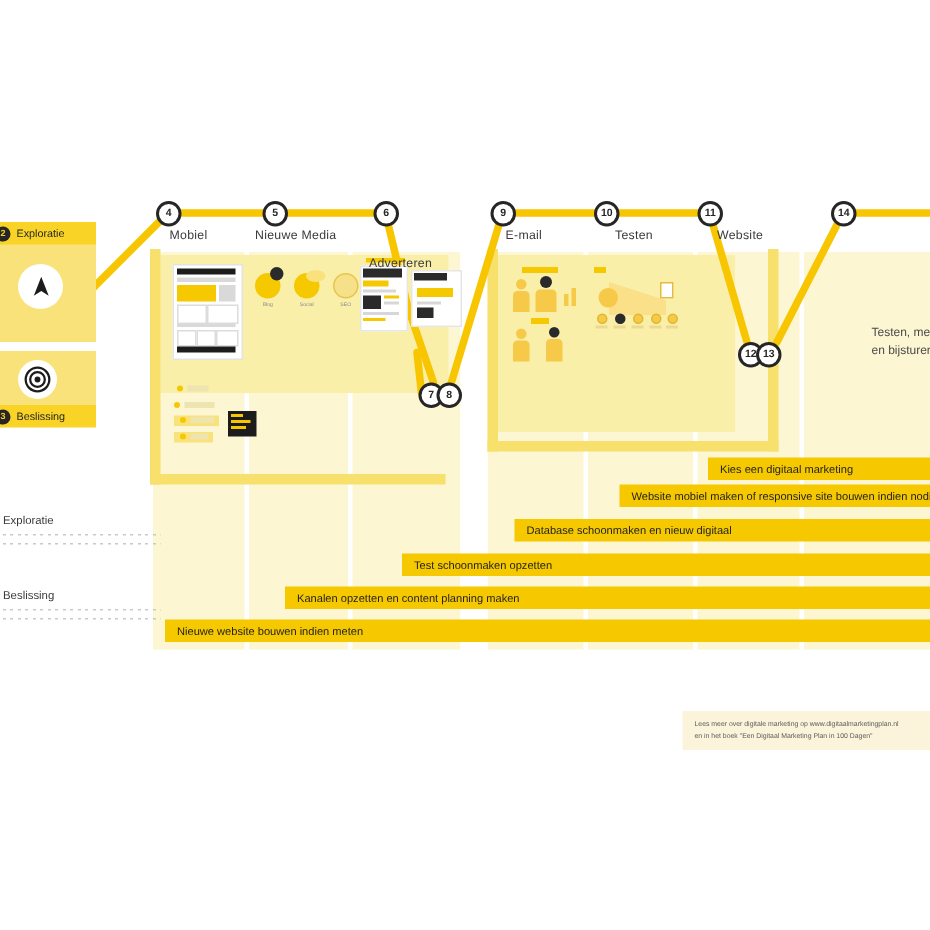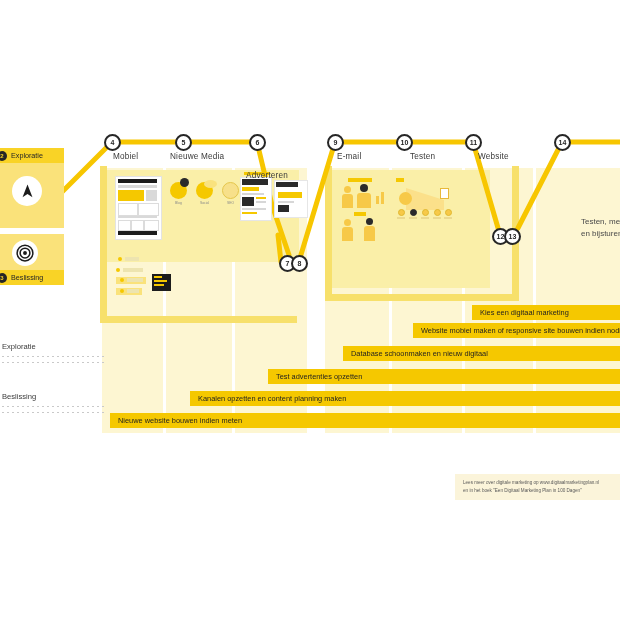--- a/index.html
+++ b/index.html
@@ -354,21 +354,21 @@
   <div class="taskbar" style="left:472px;top:305px;width:160px;">
     <span>Kies een digitaal marketing</span>
   </div>
   <div class="taskbar" style="left:413px;top:323px;width:219px;">
     <span>Website mobiel maken of responsive site bouwen indien nodig</span>
   </div>
   <div class="taskbar" style="left:343px;top:346px;width:289px;">
     <span>Database schoonmaken en nieuw digitaal</span>
   </div>
   <div class="taskbar" style="left:268px;top:369px;width:364px;">
-    <span>Test advertenties opzetten</span>
+    <span>Test schoonmaken opzetten</span>
   </div>
   <div class="taskbar" style="left:190px;top:391px;width:442px;">
     <span>Kanalen opzetten en content planning maken</span>
   </div>
   <div class="taskbar" style="left:110px;top:413px;width:522px;">
     <span>Nieuwe website bouwen indien meten</span>
   </div>
 
   <div class="legend" style="left:2px;top:342px;">
     <div class="ltitle">Exploratie</div>

